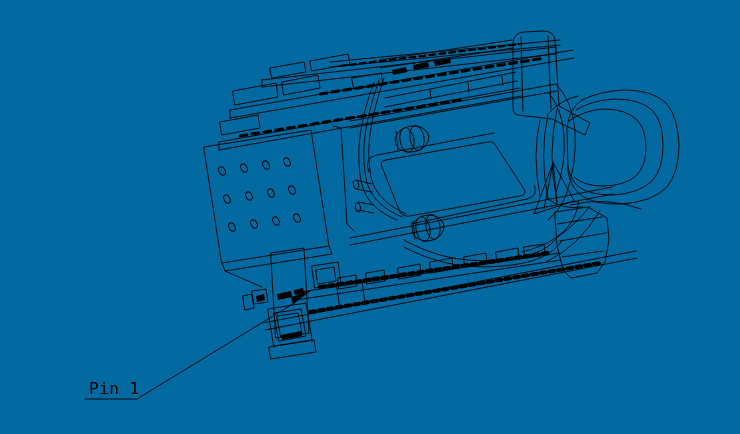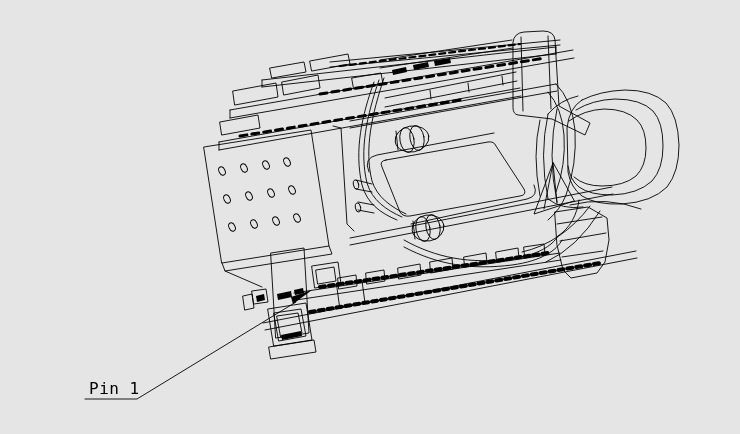--- a/index.html
+++ b/index.html
@@ -1,16 +1,16 @@
 <!DOCTYPE html>
 <html><head>
 <meta charset="utf-8">
 <style>
   html,body{margin:0;padding:0;background:#ffffff;}
-  .stage{position:relative;width:740px;height:434px;background:#e5e5e5;overflow:hidden;
+  .stage{position:relative;width:740px;height:434px;background:#0369a1;overflow:hidden;
          font-family:"DejaVu Sans Mono","Liberation Mono",monospace;}
   svg{position:absolute;left:0;top:0;}
   .ln{stroke:#000;fill:none;stroke-width:0.9;stroke-linejoin:round;stroke-linecap:round;}
   .f{fill:#000;stroke:none;}
   .d2{stroke:#000;fill:none;stroke-width:2.2;stroke-dasharray:6 4;}
   .d3{stroke:#000;fill:none;stroke-width:3;stroke-dasharray:7 5;}
   .d4{stroke:#000;fill:none;stroke-width:4;stroke-dasharray:5 4;}
   .callout{font-size:16px;fill:#000;letter-spacing:0.5px;}
 </style>
 </head>

